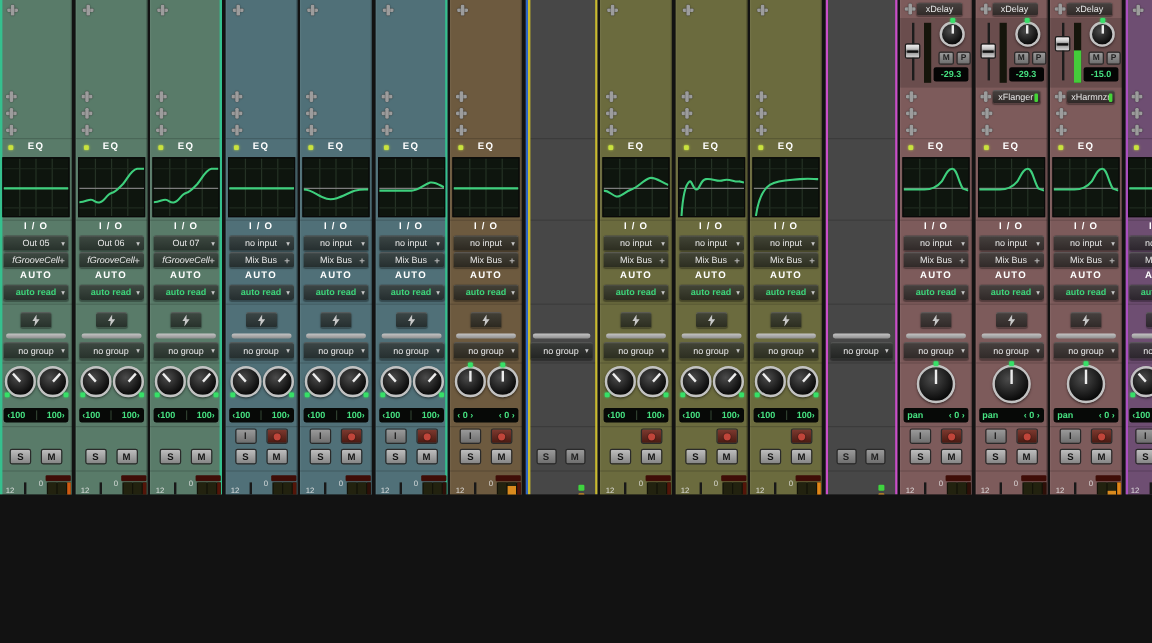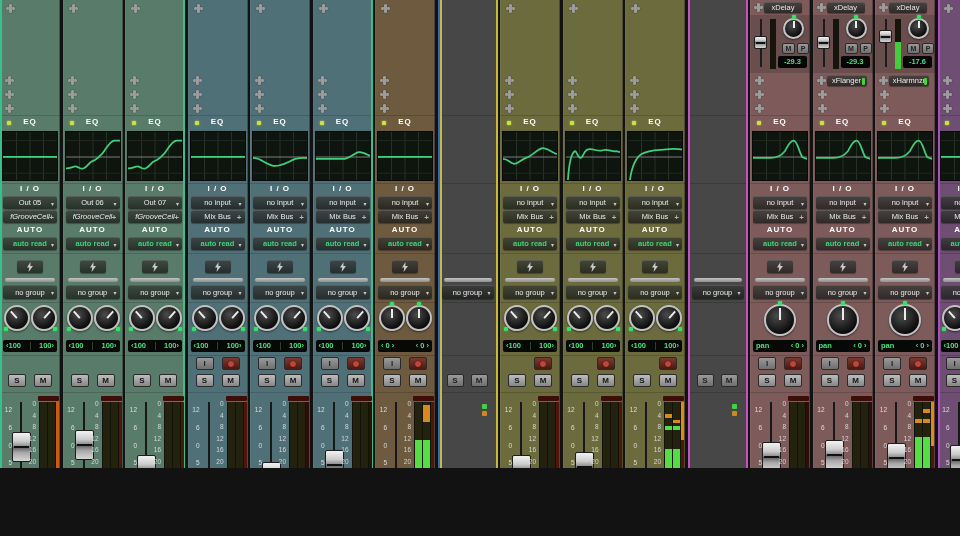--- a/index.html
+++ b/index.html
@@ -1,18 +1,18 @@
 <!DOCTYPE html>
 <html><head>
 <meta charset="utf-8">
 <style>
   html,body{margin:0;padding:0;background:#0d0d0d;}
   #mixer{position:relative;width:960px;height:536px;background:#121212;overflow:hidden;
          font-family:"Liberation Sans",sans-serif;-webkit-font-smoothing:antialiased;}
-  .strip{position:absolute;top:0;height:468px;width:60px;overflow:hidden;
+  .strip{position:absolute;top:0;height:412px;width:60px;overflow:hidden;
          box-shadow:inset 1px 0 0 rgba(255,255,255,.05), inset -1px 0 0 rgba(0,0,0,.28);}
   .sep{position:absolute;left:0;width:100%;height:1px;background:rgba(0,0,0,.16);}
   .edge{position:absolute;top:0;height:100%;width:2px;}
   .seclabel{position:absolute;left:0;width:100%;text-align:center;color:#fff;
             font-size:8px;font-weight:bold;letter-spacing:1px;}
   .btn{position:absolute;left:3px;width:54px;height:13px;border-radius:2px;box-sizing:border-box;
        background:linear-gradient(rgba(52,55,52,.75),rgba(22,24,22,.75));
        border-top:1px solid rgba(255,255,255,.22);box-shadow:0 1px 1px rgba(0,0,0,.35);
        color:#e8e8e8;font-size:7.5px;line-height:12px;text-align:center;white-space:nowrap;}
   .btn .arr{position:absolute;right:3px;top:1px;font-size:6px;color:#c9c9c9;}
@@ -1307,21 +1307,21 @@
         </div>
         <div style="position: absolute; left: 20px; top: 4px; width: 6px; height: 50px; background: rgb(21, 21, 11);">
           <div style="position: absolute; left: 0px; top: 45%; width: 100%; height: 55%; background: rgb(68, 204, 58);"></div>
         </div>
         <div class="knob" style="left: 33px; top: 3px; width: 21px; height: 21px;">
           <div class="ptr" style="transform: rotate(0deg);"></div>
           <div class="dot" style="left: calc(50% - 2px); top: -5px;"></div>
         </div>
         <div class="sq dim" style="left: 32px; top: 28px; width: 13px; height: 11px; line-height: 9px; font-size: 7px;">M</div>
         <div class="sq dim" style="left: 47px; top: 28px; width: 12px; height: 11px; line-height: 9px; font-size: 7px;">P</div>
-        <div style="position: absolute; left: 28px; top: 41px; width: 29px; height: 12px; background: rgb(5, 5, 5); border-radius: 2px; color: rgb(70, 224, 128); font-size: 7.5px; font-weight: bold; line-height: 12px; text-align: center;">-17.6</div>
+        <div style="position: absolute; left: 28px; top: 41px; width: 29px; height: 12px; background: rgb(5, 5, 5); border-radius: 2px; color: rgb(70, 224, 128); font-size: 7.5px; font-weight: bold; line-height: 12px; text-align: center;">-15.0</div>
       </div>
       <div class="cross" style="left: 4px; top: 76px;">
         <div class="hb"></div>
         <div class="vb"></div>
       </div>
       <div class="btn" style="left: 14px; top: 75px; width: 40px; height: 11px; line-height: 10px;">xHarmnzr<div class="led" style="right: 2px; top: 2px; width: 3px; height: 7px; background: rgb(68, 212, 56); position: absolute;"></div></div>
       <div class="cross" style="left: 5px; top: 90px;">
         <div class="hb"></div>
         <div class="vb"></div>
       </div>

